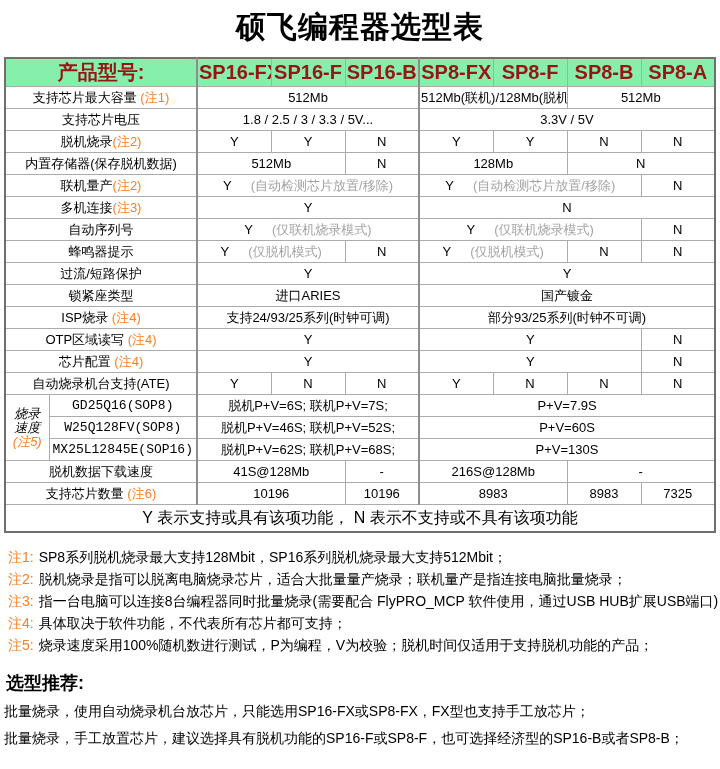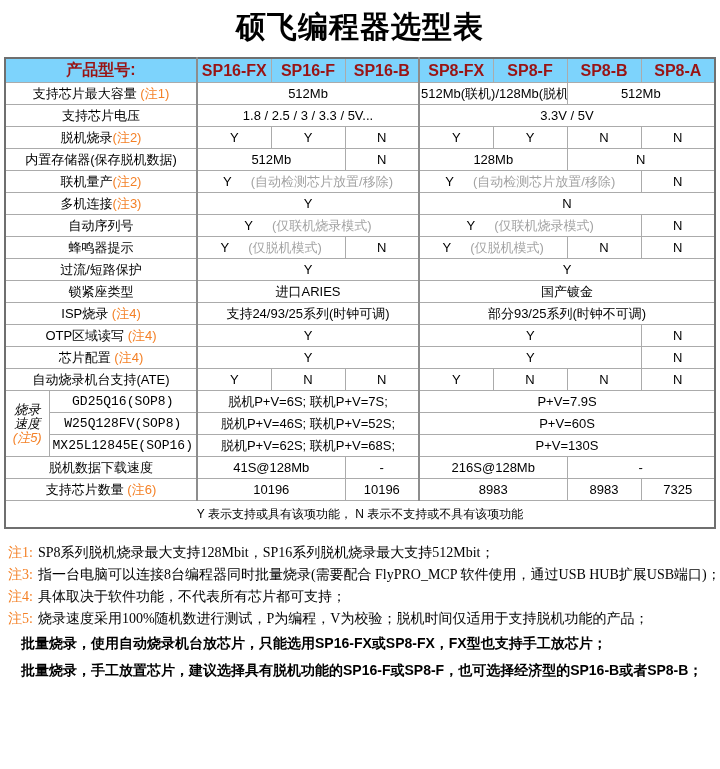--- a/index.html
+++ b/index.html
@@ -2,34 +2,34 @@
 <html><head>
 <meta charset="utf-8">
 <style>
   html,body{margin:0;padding:0;background:#ffffff;}
   body{width:720px;font-family:"Liberation Sans","DejaVu Sans",sans-serif;color:#000;}
   .page{width:720px;}
   .title{font-size:30px;font-weight:bold;text-align:center;margin:7px 0 9px 0;letter-spacing:1px;}
   table.sel-table{border-collapse:collapse;table-layout:fixed;width:712px;margin-left:4px;border:2px solid #6f6f6f;}
   .sel-table th,.sel-table td{border:1px solid #ababab;text-align:center;vertical-align:middle;
     font-weight:normal;font-size:13px;height:21px;padding:0 1px;white-space:nowrap;overflow:hidden;}
-  .sel-table thead th{background:#7dd3fc;color:#991414;font-weight:bold;font-size:16px;height:23px;}
+  .sel-table thead th{background:#86efac;color:#991414;font-weight:bold;font-size:20px;height:23px;}
   .sel-table th.grp,.sel-table td.grp{border-left:2px solid #8d8d8d;}
   .sel-table th.dstart,.sel-table td.dstart{border-left:2px solid #8d8d8d;}
   .rowlabel{font-size:13px;color:#000;margin-top:18px;}
   .sublabel{font-size:13px;font-family:Liberation Mono, monospace;}
   .vlabel{font-size:12px;line-height:14px;padding:0;font-style:italic;}
   .note{color:#f48026;}
   .sub{color:#a3a3a3;margin-left:19px;}
-  td.legend{height:26px;font-size:12px;}
-  .notes{margin:13px 11px 0 8px;font-family:Liberation Serif, serif;}
+  td.legend{height:26px;font-size:16px;}
+  .notes{margin:13px 11px 0 8px;}
   .note-line{font-size:14px;line-height:22px;white-space:nowrap;}
   .note-line .ref{color:#f48026;margin-right:5px;}
   .rec-heading{font-size:18px;font-weight:bold;margin:15px 0 3px 6px;}
-  .recs{margin-left:21px;font-weight:bold;}
+  .recs{margin-left:4px;}
   .rec-line{font-size:14px;line-height:27px;white-space:nowrap;}
 </style>
 </head>
 <body>
 
 <div class="page">
   <div class="title">硕飞编程器选型表</div>
 
   <table class="sel-table">
     <colgroup>
@@ -178,22 +178,24 @@
           <td><span>7325</span></td>
         </tr>
         <tr>
           <td class="legend" colspan="9">Y 表示支持或具有该项功能， N 表示不支持或不具有该项功能</td>
         </tr>
       </tbody>
   </table>
 
   <div class="notes" id="notes">
       <div class="note-line"><span class="ref">注1:</span><span>SP8系列脱机烧录最大支持128Mbit，SP16系列脱机烧录最大支持512Mbit；</span></div>
+      <div class="note-line"><span class="ref">注2:</span><span>脱机烧录是指可以脱离电脑烧录芯片，适合大批量量产烧录；联机量产是指连接电脑批量烧录；</span></div>
       <div class="note-line"><span class="ref">注3:</span><span>指一台电脑可以连接8台编程器同时批量烧录(需要配合 FlyPRO_MCP 软件使用，通过USB HUB扩展USB端口)；</span></div>
       <div class="note-line"><span class="ref">注4:</span><span>具体取决于软件功能，不代表所有芯片都可支持；</span></div>
       <div class="note-line"><span class="ref">注5:</span><span>烧录速度采用100%随机数进行测试，P为编程，V为校验；脱机时间仅适用于支持脱机功能的产品；</span></div>
     </div>
 
+  <div class="rec-heading">选型推荐:</div>
   <div class="recs" id="recs">
       <div class="rec-line">批量烧录，使用自动烧录机台放芯片，只能选用SP16-FX或SP8-FX，FX型也支持手工放芯片；</div>
       <div class="rec-line">批量烧录，手工放置芯片，建议选择具有脱机功能的SP16-F或SP8-F，也可选择经济型的SP16-B或者SP8-B；</div>
     </div>
 </div>
 
 </body></html>

